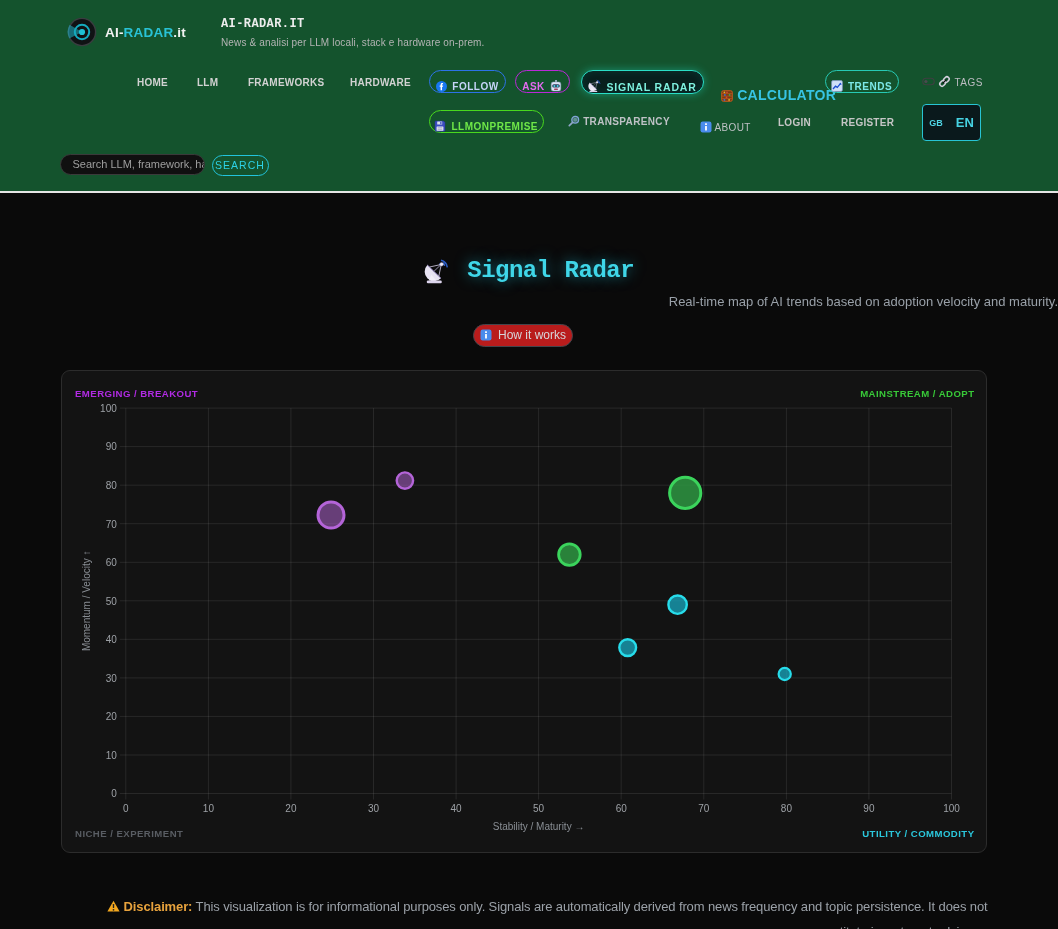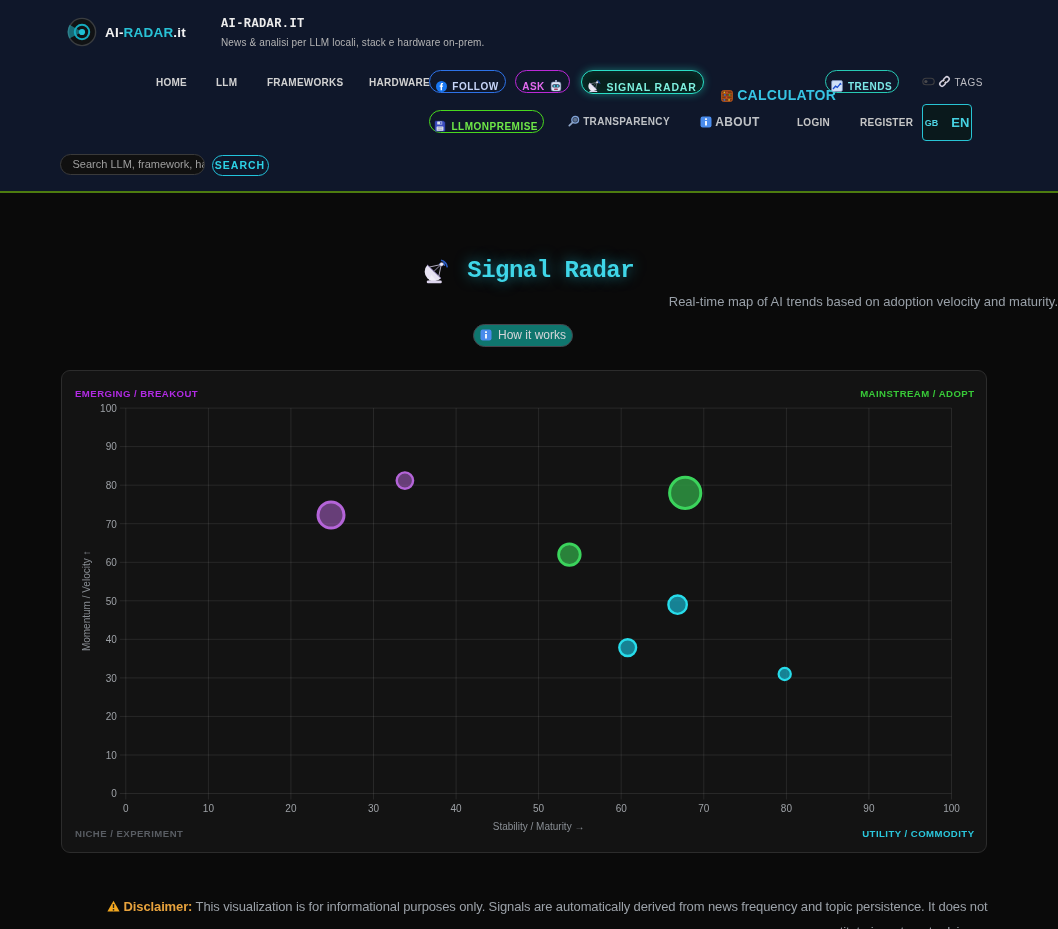--- a/index.html
+++ b/index.html
@@ -1,24 +1,24 @@
 <!DOCTYPE html>
 <html><head><meta charset="utf-8">
 <style>
 * { margin:0; padding:0; box-sizing:border-box; }
 html,body { width:1058px; height:929px; background:#0a0a0a; overflow:hidden;
   font-family:"Liberation Sans",sans-serif; position:relative; }
 .abs { position:absolute; white-space:nowrap; }
 .pill { position:absolute; white-space:nowrap; border-radius:12px; display:flex;
   align-items:flex-end; justify-content:center; gap:5px; height:23px;
   font-weight:bold; letter-spacing:0.5px; }
-.navtxt { color:#d2d2d2; font-size:10px; font-weight:bold; letter-spacing:0.25px;margin-left:19px; }
+.navtxt { color:#d2d2d2; font-size:10px; font-weight:bold; letter-spacing:0.25px; }
 </style></head>
 <body>
-<header class="abs" style="left:0;top:0;width:1058px;height:193px;background:#0f172a;border-bottom:2px solid #4d7c0f">
+<header class="abs" style="left:0;top:0;width:1058px;height:193px;background:#14532d;border-bottom:2px solid #e5e5e5">
   <div class="abs" style="left:61px;top:11px;width:42px;height:42px"><svg width="42" height="42" viewBox="0 0 42 42">
         <circle cx="21" cy="21" r="13.6" fill="#101214" stroke="#3a3d40" stroke-width="1.4"></circle>
         <path d="M21 21 L8.6 13.8 A14.2 14.2 0 0 0 8.3 27.5 Z" fill="rgba(32,196,216,0.5)"></path>
         <circle cx="21" cy="21" r="7.2" fill="none" stroke="#15aabe" stroke-width="2"></circle>
         <circle cx="21" cy="21" r="3.1" fill="#1ec0d4"></circle>
       </svg></div>
   <div class="abs" style="left:105px;top:25px;font-size:13.5px;font-weight:bold;color:#f2f2f2;letter-spacing:0.2px">AI-<span style="color:#29c2d6">RADAR</span>.it</div>
   <div class="abs" style="left:221px;top:17px;font-family:'Liberation Mono',monospace;font-size:12px;font-weight:bold;color:#ededed;letter-spacing:0.4px">AI-RADAR.IT</div>
   <div class="abs" style="left:221px;top:36.5px;font-size:10px;letter-spacing:0.15px;color:#b4b4b4">News &amp; analisi per LLM locali, stack e hardware on-prem.</div>
 
@@ -89,55 +89,55 @@
         <rect x="6.2" y="1.9" width="1.3" height="2.2" fill="#3b4cc0"></rect>
         <rect x="2.6" y="6.4" width="6.8" height="4.4" rx="0.5" fill="#e8eaf2"></rect>
         <line x1="3.6" y1="7.8" x2="8.4" y2="7.8" stroke="#8890b0" stroke-width="0.7"></line>
         <line x1="3.6" y1="9.3" x2="8.4" y2="9.3" stroke="#8890b0" stroke-width="0.7"></line>
       </svg>LLMONPREMISE</div>
   <div class="abs" style="left:568px;top:115px;font-size:10px;font-weight:bold;letter-spacing:0.35px;color:#bfc2c6"><svg width="12" height="12" viewBox="0 0 12 12" style="vertical-align:-2px">
         <circle cx="7.2" cy="4.8" r="3.4" fill="rgba(140,180,230,0.25)" stroke="#82a4d8" stroke-width="1.3"></circle>
         <circle cx="7.2" cy="4.8" r="2" fill="rgba(190,215,245,0.35)"></circle>
         <line x1="4.6" y1="7.4" x2="1.3" y2="10.7" stroke="#8fa6c8" stroke-width="1.7" stroke-linecap="round"></line>
       </svg> TRANSPARENCY</div>
-  <div class="abs" style="left:700px;top:115px;font-size:12px;font-weight:bold;letter-spacing:0.35px;color:#bfc2c6"><svg width="12" height="12" viewBox="0 0 12 12" style="vertical-align:-2px">
+  <div class="abs" style="left:700px;top:121px;font-size:10px;font-weight:normal;letter-spacing:0.35px;color:#bfc2c6"><svg width="12" height="12" viewBox="0 0 12 12" style="vertical-align:-2px">
         <rect x="0.5" y="0.5" width="11" height="11" rx="2.2" fill="#4a8cec"></rect>
         <rect x="5.1" y="2.2" width="1.8" height="1.8" rx="0.3" fill="#fff"></rect>
         <rect x="5.1" y="5" width="1.8" height="4.6" rx="0.3" fill="#fff"></rect>
       </svg> ABOUT</div>
   <div class="abs navtxt" style="left:778px;top:116.5px;color:#c6c6c6">LOGIN</div>
   <div class="abs navtxt" style="left:841px;top:116.5px;color:#c6c6c6">REGISTER</div>
-  <div class="abs" style="left:922px;top:104px;width:50px;height:37px;border:1.5px solid #28c4d4;background:#0a191c;border-radius:4px;display:flex;align-items:center;justify-content:center;gap:13px">
+  <div class="abs" style="left:922px;top:104px;width:59px;height:37px;border:1.5px solid #28c4d4;background:#0a191c;border-radius:4px;display:flex;align-items:center;justify-content:center;gap:13px">
       <span style="font-size:9px;font-weight:bold;color:#4fd4e4">GB</span>
       <span style="font-size:13px;font-weight:bold;color:#46d2e2">EN</span>
     </div>
 
   <div class="abs" style="left:59.5px;top:154px;width:145px;height:21px;border:1px solid #3a3a3a;background:#101010;border-radius:11px;color:#9e9e9e;font-size:11px;line-height:19px;padding-left:12px;overflow:hidden">Search LLM, framework, ha</div>
-  <div class="abs" style="left:211.5px;top:154.5px;width:57px;height:21px;border:1.5px solid #22c4dc;border-radius:11px;color:#2dd2e6;font-size:10.5px;font-weight:bold;letter-spacing:1px;text-align:center;line-height:18px">SEARCH</div>
+  <div class="abs" style="left:211.5px;top:154.5px;width:57px;height:21px;border:1.5px solid #22c4dc;border-radius:11px;color:#2dd2e6;font-size:10.5px;font-weight:normal;letter-spacing:1px;text-align:center;line-height:18px">SEARCH</div>
 </header>
 
 <div class="abs" style="left:0;top:257px;width:1058px;height:50px;text-align:center">
   <span style="display:inline-block"><svg width="25" height="27" viewBox="0 0 24 26" style="vertical-align:-6px">
         <g fill="none" stroke="#2b5cc4" stroke-width="1.5">
           <path d="M18.3 4.5 A4.6 4.6 0 0 1 19.8 7.8"></path>
           <path d="M16.3 2.2 A8 8 0 0 1 22.4 9"></path>
           <path d="M14.6 5.9 A2 2 0 0 1 16.2 7.5"></path>
         </g>
         <path d="M3.2 6.8 A8.9 8.9 0 1 0 16.3 19.6 Z" fill="#e7e3f2" stroke="none"></path>
         <line x1="3.2" y1="6.8" x2="16.3" y2="19.6" stroke="#9c8cd0" stroke-width="0.9"></line>
         <line x1="9.4" y1="12.9" x2="16.6" y2="6.2" stroke="#6f6a80" stroke-width="1"></line>
         <path d="M5.2 8.7 L16.6 6.2 L14.2 17.6" fill="none" stroke="#cfc8e0" stroke-width="0.8"></path>
         <circle cx="16.9" cy="6" r="1.7" fill="#f0eef8" stroke="#a8a0c0" stroke-width="0.4"></circle>
         <path d="M7 16.2 L11.8 21.6 H4.6 Z" fill="#f1eef8"></path>
         <rect x="2.6" y="21.6" width="14.5" height="2.6" rx="1.2" fill="#dcd4ec"></rect>
       </svg></span>
   <span style="font-family:'Liberation Mono',monospace;font-size:24px;font-weight:bold;color:#3fd6e8;letter-spacing:-0.5px;text-shadow:0 0 14px rgba(34,211,238,0.55);vertical-align:2px">&nbsp;Signal Radar</span>
 </div>
 <div class="abs" style="left:0;top:294px;width:1058px;text-align:right;font-size:13px;color:#99a0a8">Real-time map of AI trends based on adoption velocity and maturity.</div>
-<div class="abs" style="left:473px;top:323.5px;width:100px;height:23px;border:1px solid #45454c;background:#0f766e;border-radius:12px;display:flex;align-items:center;justify-content:center;gap:6px;color:#d6d6da;font-size:12px"><svg width="12" height="12" viewBox="0 0 12 12" style="vertical-align:0px">
+<div class="abs" style="left:473px;top:323.5px;width:100px;height:23px;border:1px solid #45454c;background:#b91c1c;border-radius:12px;display:flex;align-items:center;justify-content:center;gap:6px;color:#d6d6da;font-size:12px"><svg width="12" height="12" viewBox="0 0 12 12" style="vertical-align:0px">
       <rect x="0.5" y="0.5" width="11" height="11" rx="2.2" fill="#4a8cec"></rect>
       <rect x="5.1" y="2.2" width="1.8" height="1.8" rx="0.3" fill="#fff"></rect>
       <rect x="5.1" y="5" width="1.8" height="4.6" rx="0.3" fill="#fff"></rect>
     </svg>How it works</div>
 
 <div class="abs" style="left:60.5px;top:370.0px;width:926.0px;height:483.0px;background:#131313;border:1px solid #2c2c2c;border-radius:9px">
 <svg width="926" height="483" viewBox="0 0 926 483" style="position:absolute;left:0;top:0">
 <g stroke="rgba(255,255,255,0.09)" stroke-width="1">
 <line x1="63.8" y1="37.1" x2="63.8" y2="422.5"></line>
 <line x1="63.8" y1="422.5" x2="63.8" y2="428.5"></line>

